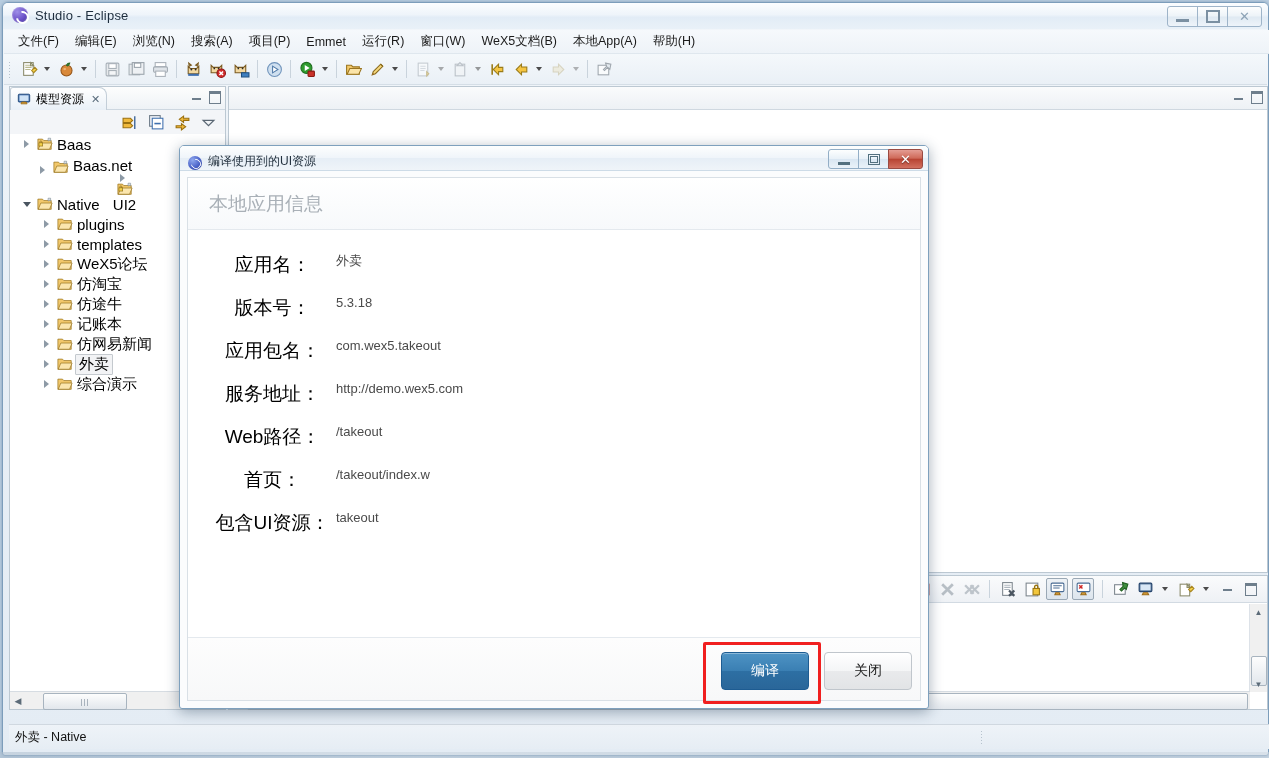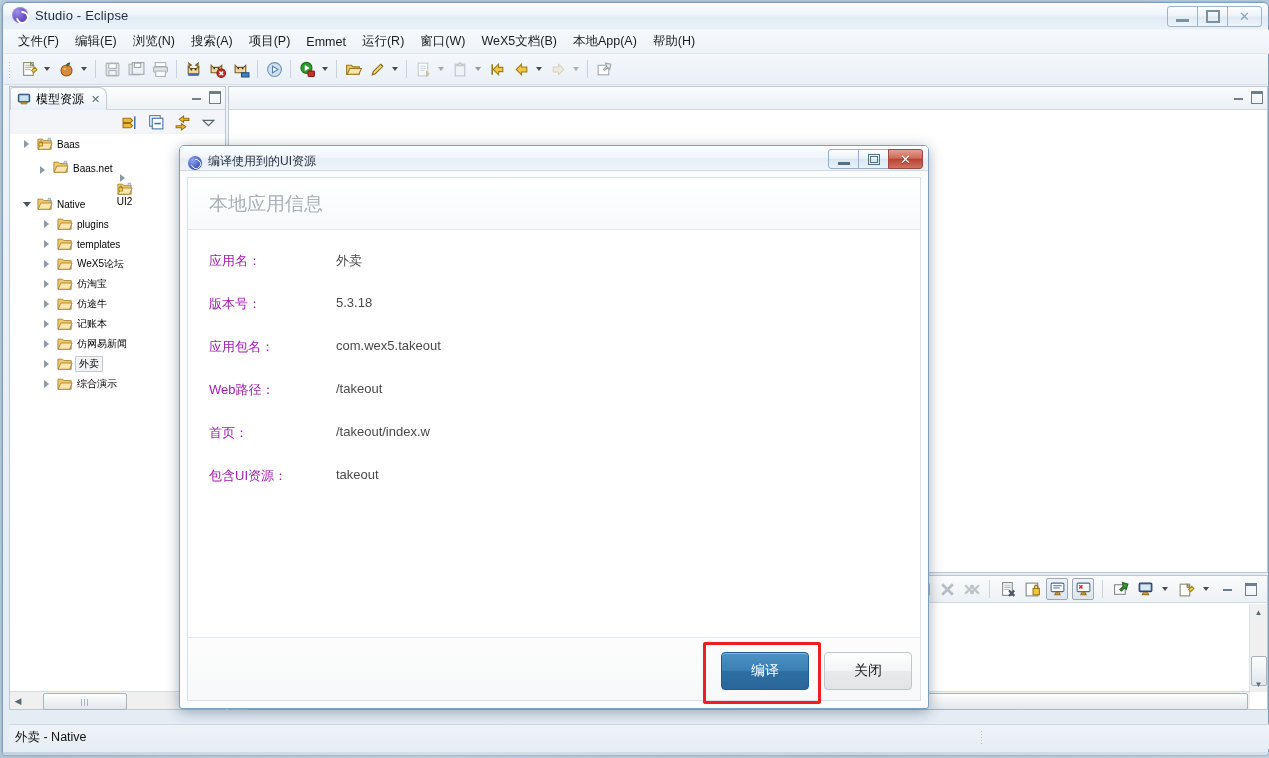--- a/index.html
+++ b/index.html
@@ -111,21 +111,21 @@
   .vc-max{width:10px;height:9px;border:1.5px solid #6e7e8c;border-top-width:3px;}
 
   .view-toolbar{
     height:24px;background:#f3f5f8;border-bottom:1px solid #dbe2e9;
     display:flex;align-items:center;justify-content:flex-end;gap:9px;padding-right:8px;
   }
 
   
   #nav{left:0;top:0;width:215px;height:622px;}
   .tree{position:absolute;left:0;top:47px;right:0;bottom:18px;overflow:hidden;background:#fff;}
-  .tnode{height:20px;display:flex;align-items:center;font-size:10px;white-space:nowrap;}
+  .tnode{height:20px;display:flex;align-items:center;font-size:15px;white-space:nowrap;}
   .twist{width:13px;display:flex;align-items:center;justify-content:center;}
   .twist.closed:after{content:"";border-top:4px solid transparent;border-bottom:4px solid transparent;border-left:5px solid #8d9aa6;}
   .twist.open:after{content:"";border-left:4px solid transparent;border-right:4px solid transparent;border-top:5px solid #4a5560;}
   .tnode .lbl{margin-left:4px;}
   .tnode.sel .lbl{background:#f2f3f5;border:1px solid #c4c9ce;padding:0 3px;margin-left:2px;border-radius:1px;}
   .tnode.sel .fi{margin-left:2px;}
 
   .hscroll{position:absolute;left:0;right:0;bottom:0;height:17px;background:#f0f0f0;border-top:1px solid #d6dce2;display:flex;align-items:center;}
   .hs-arrow{width:16px;height:15px;display:flex;align-items:center;justify-content:center;color:#5c6b78;font-size:9px;}
   .hs-track{flex:1;height:15px;background:#f0f0f0;position:relative;}
@@ -198,21 +198,21 @@
   .dwb-max:after{content:"";display:block;width:6px;height:5px;border:1px solid #53707f;margin:1px;}
 
   .dlg-inner{position:absolute;left:7px;top:31px;right:7px;bottom:7px;border:1px solid #d9e0e6;background:#fff;}
   .dlg-head{
     height:51px;background:linear-gradient(180deg,#ffffff 0%,#f7f9fb 100%);
     border-bottom:1px solid #e4e9ee;display:flex;align-items:center;padding-left:21px;
   }
   .dlg-head-title{font-size:19px;color:#a9b0b7;font-weight:normal;}
   .dlg-form{position:absolute;left:0;top:52px;right:0;bottom:62px;background:#fff;padding-top:22px;box-sizing:border-box;}
   .frow{display:flex;height:43px;align-items:flex-start;}
-  .flabel{width:148px;padding-left:21px;font-size:13px;color:#a21caf;box-sizing:border-box;}
+  .flabel{width:148px;padding-left:21px;font-size:19px;color:#000000;box-sizing:border-box;text-align:center;}
   .fvalue{font-size:13px;color:#4a4a4a;}
   .dlg-footer{
     position:absolute;left:0;right:0;bottom:0;height:62px;
     background:linear-gradient(180deg,#fdfdfd,#f7f8f9);
     border-top:1px solid #e4e9ee;
   }
   .btn{
     position:absolute;top:14px;height:36px;border-radius:4px;font-size:14px;
     display:flex;align-items:center;justify-content:center;cursor:pointer;
   }
@@ -773,20 +773,24 @@
             </div>
             <div class="frow">
               <div class="flabel">版本号：</div>
               <div class="fvalue">5.3.18</div>
             </div>
             <div class="frow">
               <div class="flabel">应用包名：</div>
               <div class="fvalue">com.wex5.takeout</div>
             </div>
             <div class="frow">
+              <div class="flabel">服务地址：</div>
+              <div class="fvalue">http://demo.wex5.com</div>
+            </div>
+            <div class="frow">
               <div class="flabel">Web路径：</div>
               <div class="fvalue">/takeout</div>
             </div>
             <div class="frow">
               <div class="flabel">首页：</div>
               <div class="fvalue">/takeout/index.w</div>
             </div>
             <div class="frow">
               <div class="flabel">包含UI资源：</div>
               <div class="fvalue">takeout</div>

